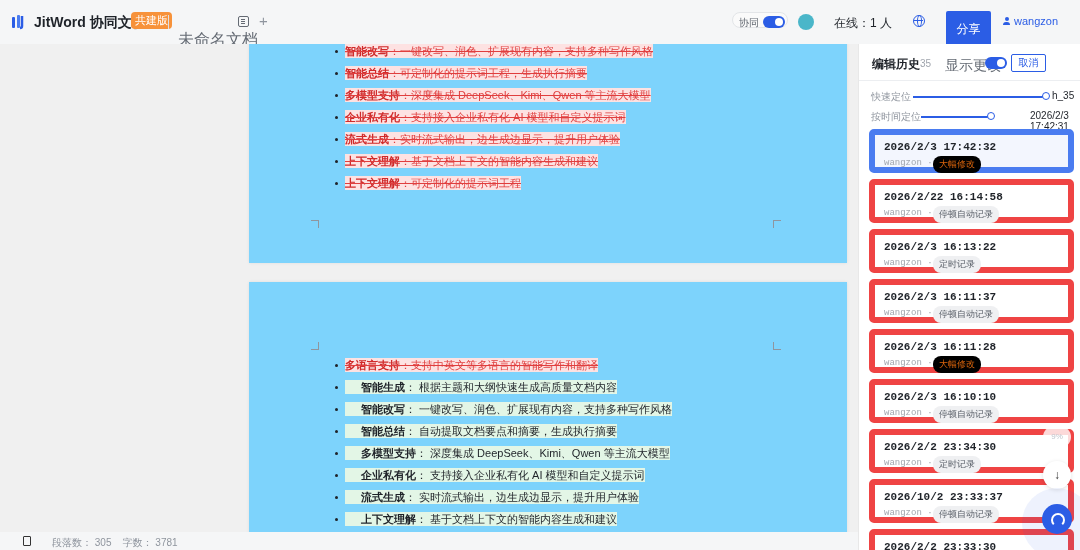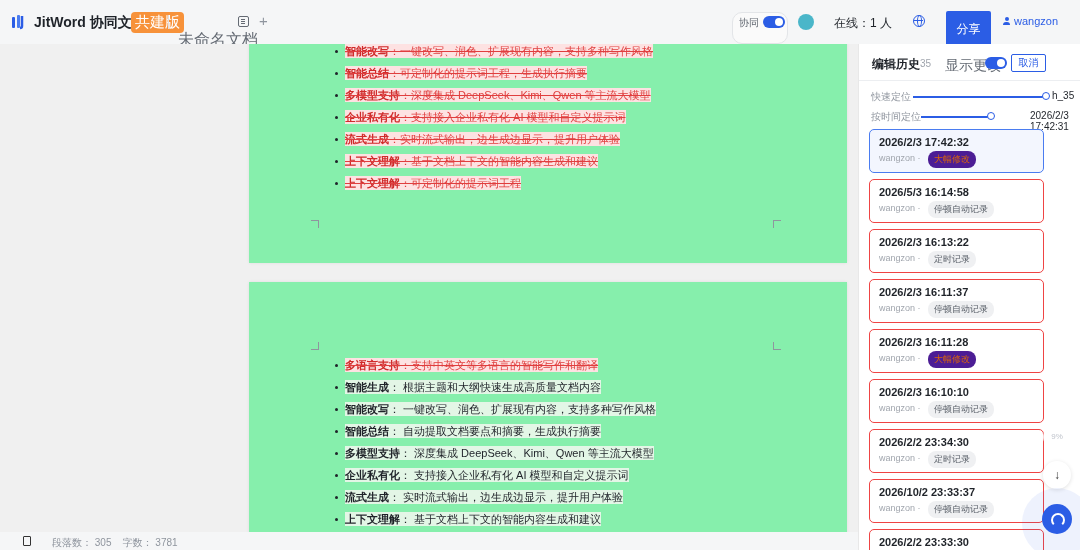--- a/index.html
+++ b/index.html
@@ -1,77 +1,77 @@
 <!DOCTYPE html>
 <html><head>
 <meta charset="utf-8">
 <style>
   * { box-sizing: border-box; margin: 0; padding: 0; }
   body { width: 1080px; height: 550px; overflow: hidden; background: #f0f0f0; font-family: "Liberation Sans", "DejaVu Sans", sans-serif; color: #1f2329; position: relative; }
   .topbar { position: absolute; top: 0; left: 0; width: 1080px; height: 44px; background: #f5f6f7; display: flex; align-items: center; }
   .logo { position: absolute; left: 11px; top: 14px; width: 14px; height: 16px; }
   .brand { position: absolute; left: 34px; top: 14px; font-size: 14px; font-weight: bold; color: #1f2329; }
-  .badge-edition { position: absolute; left: 131px; top: 12px; background: #f7923a; color: #fff; font-size: 15px; padding: 1px 4px; border-radius: 4px; }
+  .badge-edition { position: absolute; left: 131px; top: 12px; background: #f7923a; color: #fff; font-size: 11px; padding: 1px 4px; border-radius: 4px; }
   .sep { position: absolute; left: 168px; top: 15px; width: 1px; height: 14px; background: #dcdfe4; }
   .doc-title { position: absolute; left: 178px; top: 30px; font-size: 16px; color: #646a73; }
   .doc-outline-icon { position: absolute; left: 238px; top: 16px; width: 11px; height: 11px; border: 1.5px solid #646a73; border-radius: 2px; }
   .doc-outline-icon::before { content:""; position:absolute; left:2px; top:2px; width:4px; height:1px; background:#646a73; box-shadow: 0 2px 0 #646a73, 0 4px 0 #646a73; }
   .add-tab { position: absolute; left: 259px; top: 12px; font-size: 15px; color: #8f959e; }
-  .collab-pill { position: absolute; left: 732px; top: 12px; width: 56px; height: 32px; border: 1px solid #e3e5e8; border-radius: 10px; background: #fafafa; }
+  .collab-pill { position: absolute; left: 732px; top: 12px; width: 56px; height: 16px; border: 1px solid #e3e5e8; border-radius: 10px; background: #fafafa; }
   .collab-label { position: absolute; left: 6px; top: 3px; font-size: 10px; color: #646a73; }
   .toggle { position: absolute; width: 22px; height: 12px; border-radius: 6px; background: #2b5de5; }
   .toggle::after { content:""; position:absolute; right:2px; top:2px; width:8px; height:8px; border-radius:50%; background:#fff; }
   .avatar { position: absolute; left: 798px; top: 14px; width: 16px; height: 16px; border-radius: 50%; background: #4ab6c9; }
   .online { position: absolute; left: 834px; top: 15px; font-size: 12px; color: #1f2329; }
   .globe-icon { position: absolute; left: 913px; top: 15px; width: 12px; height: 12px; border: 1.5px solid #2b5de5; border-radius: 50%; }
   .globe-icon::before { content:""; position:absolute; left:3px; top:-1px; width:3px; height:10px; border: 1px solid #2b5de5; border-radius: 50%; }
   .globe-icon::after { content:""; position:absolute; left:0; top:4px; width:9px; height:1px; background:#2b5de5; }
   .share-btn { position: absolute; left: 946px; top: 11px; width: 45px; height: 36px; background: #2b5de5; color: #fff; font-size: 12px; border: none; border-radius: 2px; text-align: center; line-height: 22px; }
   .user { position: absolute; left: 1003px; top: 15px; font-size: 11px; color: #2b5de5; }
   .user-icon { display: inline-block; width: 7px; height: 8px; position: relative; margin-right: 4px; }
   .user-icon::before { content:""; position:absolute; left:1.5px; top:0; width:4px; height:4px; border-radius:50%; background:#2b5de5; }
   .user-icon::after { content:""; position:absolute; left:0; top:5px; width:7px; height:3px; border-radius:3px 3px 0 0; background:#2b5de5; }
 
   .canvas { position: absolute; left: 0; top: 44px; width: 858px; height: 488px; background: #f0f0f0; overflow: hidden; }
-  .page { position: absolute; left: 249px; width: 598px; background: #86efac; box-shadow: 0 0 3px rgba(0,0,0,0.08); }
+  .page { position: absolute; left: 249px; width: 598px; background: #7dd3fc; box-shadow: 0 0 3px rgba(0,0,0,0.08); }
   .page1 { top: -20px; height: 239px; }
   .page2 { top: 238px; height: 300px; }
   .corner { position: absolute; width: 8px; height: 8px; border-color: #8f959e; border-style: solid; border-width: 0; }
   .c-tl { border-right-width: 1.5px; border-top-width: 1.5px; }
   .c-tr { border-left-width: 1.5px; border-top-width: 1.5px; }
   .c-bl { border-right-width: 1.5px; border-bottom-width: 1.5px; }
   .c-br { border-left-width: 1.5px; border-bottom-width: 1.5px; }
   ul.items { position: absolute; left: 86px; list-style: none; }
   ul.items li { height: 22px; font-size: 11px; line-height: 14px; display: flex; align-items: flex-start; }
   ul.items li .dot { width: 3px; height: 3px; border-radius: 50%; background: #1f2329; margin: 6px 7px 0 0; flex-shrink: 0; }
   .del { background: #fde2e2; color: #e03e3e; text-decoration: line-through; }
   .del b { color: #d02b2b; }
-  .ins { background: #e3f6e6; color: #1f2329; }
+  .ins { background: #e3f6e6; color: #1f2329; padding-left: 16px; }
   .ins b { color: #1f2329; }
 
   .statusbar { position: absolute; left: 0; top: 532px; width: 858px; height: 18px; background: #f5f6f7; font-size: 10px; color: #8f959e; }
   .status-icon { position: absolute; left: 23px; top: 4px; width: 8px; height: 10px; border: 1.5px solid #333; border-radius: 1px; }
   .status-text { position: absolute; left: 52px; top: 4px; }
 
   .panel { position: absolute; left: 858px; top: 44px; width: 222px; height: 506px; background: #fff; border-left: 1px solid #e8e8e8; overflow: hidden; }
   .panel-head { position: absolute; left: 13px; top: 12px; font-size: 12px; font-weight: bold; color: #1f2329; }
   .panel-count { position: absolute; left: 61px; top: 14px; font-size: 10px; color: #a0a5ad; }
   .show-label { position: absolute; left: 86px; top: 13px; font-size: 14px; color: #646a73; }
   .cancel-btn { position: absolute; left: 152px; top: 10px; width: 35px; height: 18px; border: 1px solid #2b5de5; color: #2b5de5; font-size: 10px; background: #fff; border-radius: 2px; text-align: center; line-height: 16px; }
   .panel-divider { position: absolute; left: 0; top: 36px; width: 222px; height: 1px; background: #eceef1; }
   .slider-row { position: absolute; left: 12px; font-size: 10px; color: #8f959e; }
   .slider-track { position: absolute; height: 2px; background: #2b5de5; }
   .slider-knob { position: absolute; width: 8px; height: 8px; border: 1.5px solid #2b5de5; border-radius: 50%; background: #fff; }
   .slider-value { position: absolute; font-size: 10px; color: #1f2329; }
-  .card { position: absolute; left: 10px; width: 175px; height: 44px; border: 1px solid #ef4444; border-radius: 5px; background: #fff; }
+  .card { position: absolute; left: 10px; width: 205px; height: 44px; border: 6px solid #ef4444; border-radius: 5px; background: #fff; font-family: Liberation Mono, monospace; }
   .card.active { border-color: #4a7cf0; background: #f3f6fe; }
   .card-time { position: absolute; left: 9px; top: 6px; font-size: 11px; font-weight: bold; color: #1f2329; }
   .card-user { position: absolute; left: 9px; top: 23px; font-size: 9px; color: #a0a5ad; }
   .tag { position: absolute; left: 58px; top: 21px; font-size: 9px; padding: 2px 6px; border-radius: 8px; }
-  .tag.major { background: #4c1d95; color: #d9640c; }
+  .tag.major { background: #000000; color: #d9640c; }
   .tag.normal { background: #eff0f2; color: #555b64; }
   .float-pct { position: absolute; left: 1043px; top: 426px; width: 28px; height: 22px; border-radius: 11px; background: rgba(255,255,255,0.8); font-size: 8px; color: #c0c4cc; text-align: center; line-height: 22px; }
   .float-down { position: absolute; left: 1043px; top: 461px; width: 28px; height: 28px; border-radius: 50%; background: #fff; box-shadow: 0 1px 4px rgba(0,0,0,0.12); text-align: center; line-height: 28px; font-size: 12px; color: #333; }
   .float-help-glow { position: absolute; left: 1022px; top: 488px; width: 70px; height: 70px; border-radius: 50%; background: rgba(43,93,229,0.08); }
   .float-help { position: absolute; left: 1042px; top: 504px; width: 30px; height: 30px; border-radius: 50%; background: #2b5de5; }
   .float-help::after { content:""; position:absolute; left:9px; top:9px; width:10px; height:10px; border: 2px solid #fff; border-radius: 50%; border-bottom-color: transparent; }
 </style>
 </head>
 <body>
 
@@ -197,21 +197,21 @@
   <div class="slider-knob" style="left:128px;top:68px;"></div>
   <span class="slider-value" style="left:138px;top:66px;margin-left:33px;">2026/2/3 17:42:31</span>
 
   <div id="cards">
       <div class="card active" style="top: 85px;">
         <span class="card-time">2026/2/3 17:42:32</span>
         <span class="card-user">wangzon ·</span>
         <span class="tag major">大幅修改</span>
       </div>
       <div class="card" style="top: 135px;">
-        <span class="card-time">2026/5/3 16:14:58</span>
+        <span class="card-time">2026/2/22 16:14:58</span>
         <span class="card-user">wangzon ·</span>
         <span class="tag normal">停顿自动记录</span>
       </div>
       <div class="card" style="top: 185px;">
         <span class="card-time">2026/2/3 16:13:22</span>
         <span class="card-user">wangzon ·</span>
         <span class="tag normal">定时记录</span>
       </div>
       <div class="card" style="top: 235px;">
         <span class="card-time">2026/2/3 16:11:37</span>

